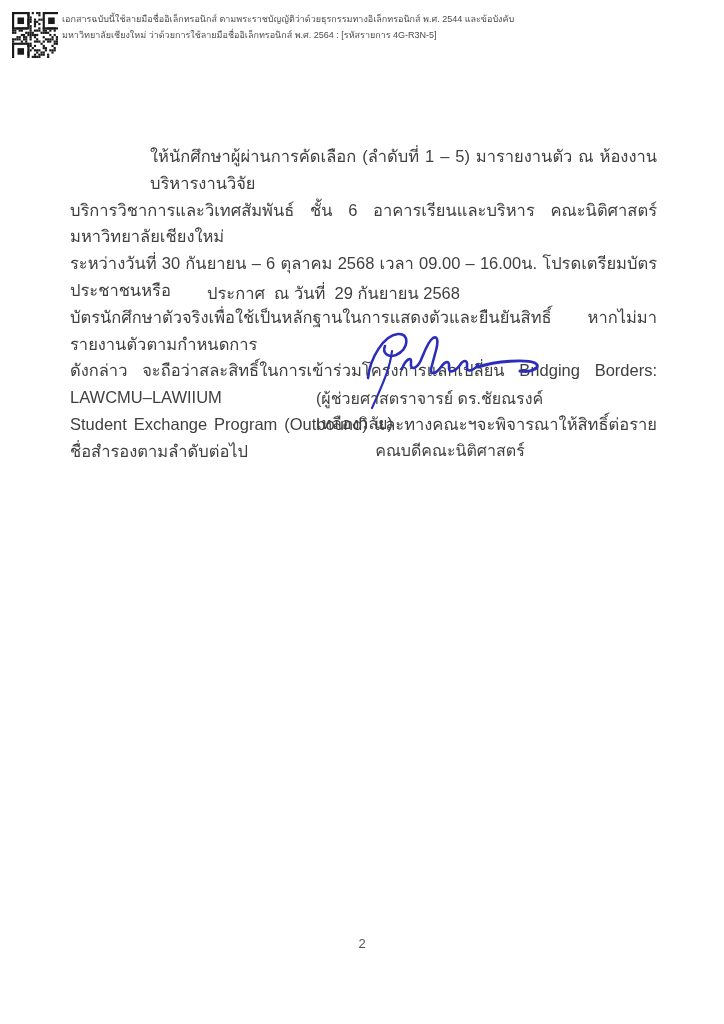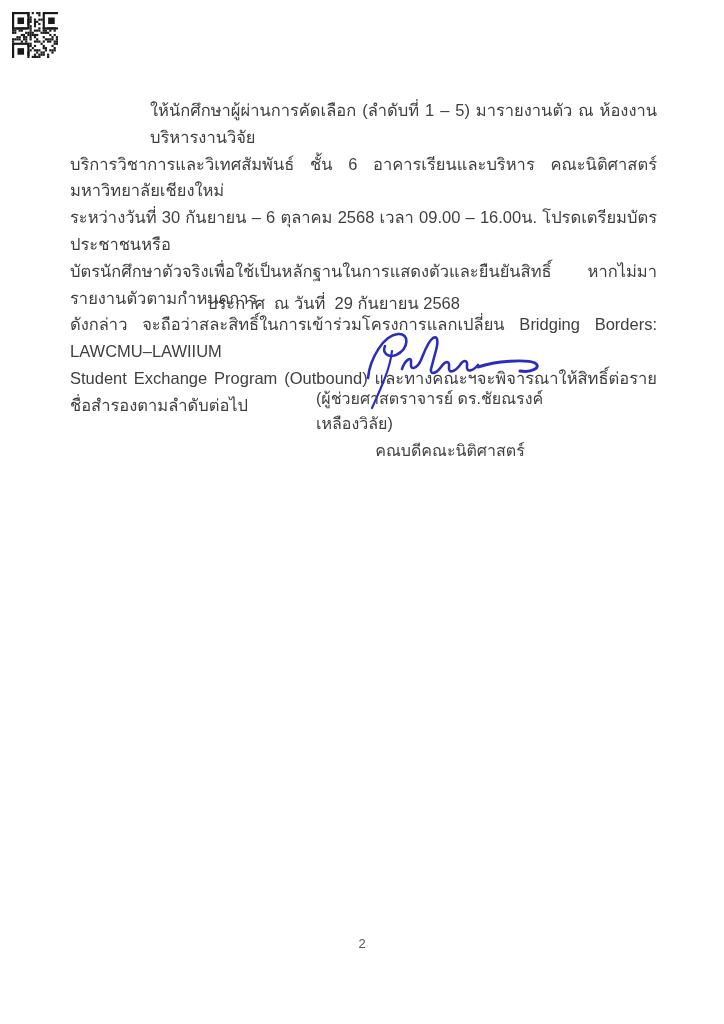--- a/index.html
+++ b/index.html
@@ -37,25 +37,26 @@
     width: 587px;
     font-size: 16.5px;
     line-height: 26.8px;
   }
   .para .line {
     text-align: justify;
     text-align-last: justify;
   }
   .para .line.indent {
     padding-left: 80px;
+    margin-top: 46px;
   }
   .announce {
     position: absolute;
     left: 207px;
-    top: 290px;
+    top: 280px;
     font-size: 16.5px;
     white-space: pre;
   }
   .sig-wrap {
     position: absolute;
     left: 350px;
     top: 326px;
     width: 210px;
     height: 84px;
   }
@@ -228,20 +229,24 @@
         <rect x="26.29" y="43.81" width="2.19" height="2.19" fill="#1a1a1a"></rect>
         <rect x="35.05" y="43.81" width="2.19" height="2.19" fill="#1a1a1a"></rect>
         <rect x="1.0952380952380953" y="1.0952380952380953" width="15.333333333333336" height="15.333333333333336" fill="none" stroke="#1a1a1a" stroke-width="2.1904761904761907"></rect>
         <rect x="5.476190476190476" y="5.476190476190476" width="6.571428571428572" height="6.571428571428572" fill="#1a1a1a"></rect>
         <rect x="31.76190476190476" y="1.0952380952380953" width="15.333333333333336" height="15.333333333333336" fill="none" stroke="#1a1a1a" stroke-width="2.1904761904761907"></rect>
         <rect x="36.14285714285714" y="5.476190476190476" width="6.571428571428572" height="6.571428571428572" fill="#1a1a1a"></rect>
         <rect x="1.0952380952380953" y="31.76190476190476" width="15.333333333333336" height="15.333333333333336" fill="none" stroke="#1a1a1a" stroke-width="2.1904761904761907"></rect>
         <rect x="5.476190476190476" y="36.14285714285714" width="6.571428571428572" height="6.571428571428572" fill="#1a1a1a"></rect>
       </svg>
   </div>
+  <div class="disclaimer">
+    <span>เอกสารฉบับนี้ใช้ลายมือชื่ออิเล็กทรอนิกส์ ตามพระราชบัญญัติว่าด้วยธุรกรรมทางอิเล็กทรอนิกส์ พ.ศ. 2544 และข้อบังคับมหาวิทยาลัยเชียงใหม่</span>
+    <span>ว่าด้วยการใช้ลายมือชื่ออิเล็กทรอนิกส์ พ.ศ. 2564 : [รหัสรายการ 4G-R3N-5]</span>
+  </div>
 
   <div class="para">
     <div class="line indent">ให้นักศึกษาผู้ผ่านการคัดเลือก (ลำดับที่ 1 – 5)  มารายงานตัว ณ ห้องงานบริหารงานวิจัย</div>
     <div class="line">บริการวิชาการและวิเทศสัมพันธ์ ชั้น 6 อาคารเรียนและบริหาร คณะนิติศาสตร์ มหาวิทยาลัยเชียงใหม่</div>
     <div class="line">ระหว่างวันที่ 30 กันยายน – 6 ตุลาคม 2568 เวลา 09.00 – 16.00น. โปรดเตรียมบัตรประชาชนหรือ</div>
     <div class="line">บัตรนักศึกษาตัวจริงเพื่อใช้เป็นหลักฐานในการแสดงตัวและยืนยันสิทธิ์ หากไม่มารายงานตัวตามกำหนดการ</div>
     <div class="line">ดังกล่าว จะถือว่าสละสิทธิ์ในการเข้าร่วมโครงการแลกเปลี่ยน Bridging Borders: LAWCMU–LAWIIUM</div>
     <div class="line">Student Exchange Program (Outbound) และทางคณะฯจะพิจารณาให้สิทธิ์ต่อรายชื่อสำรองตามลำดับต่อไป</div>
   </div>
 

